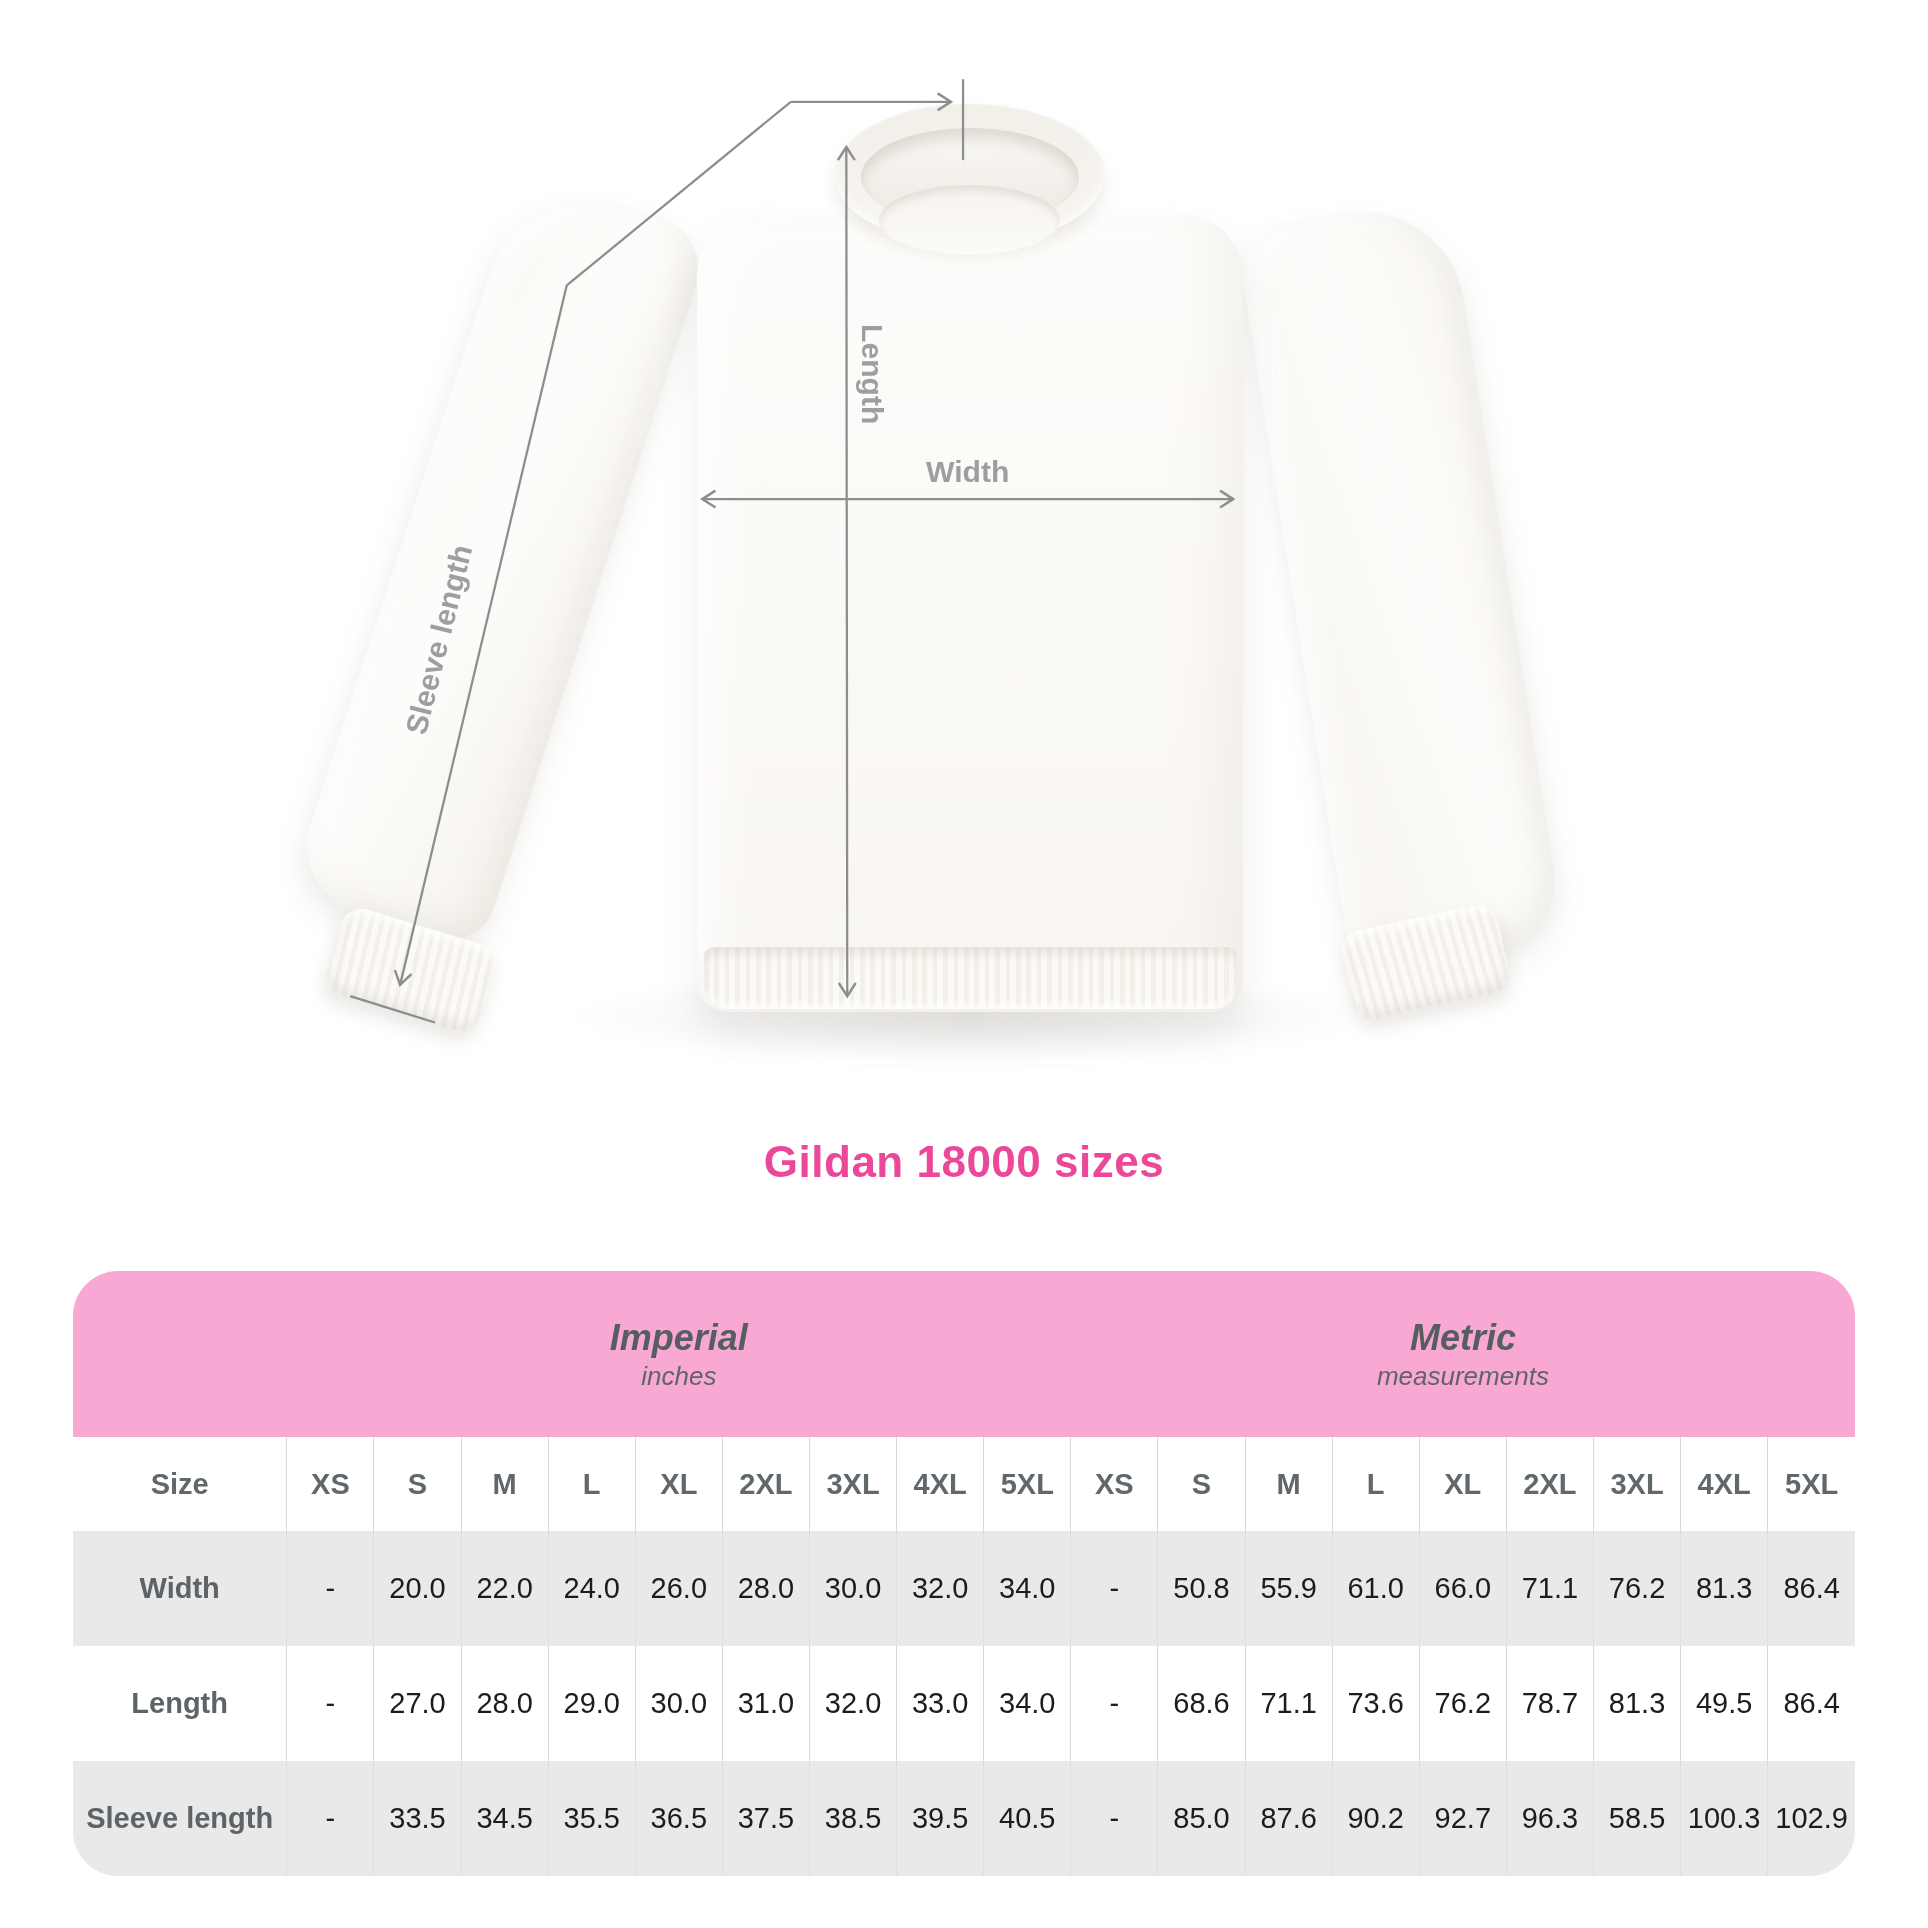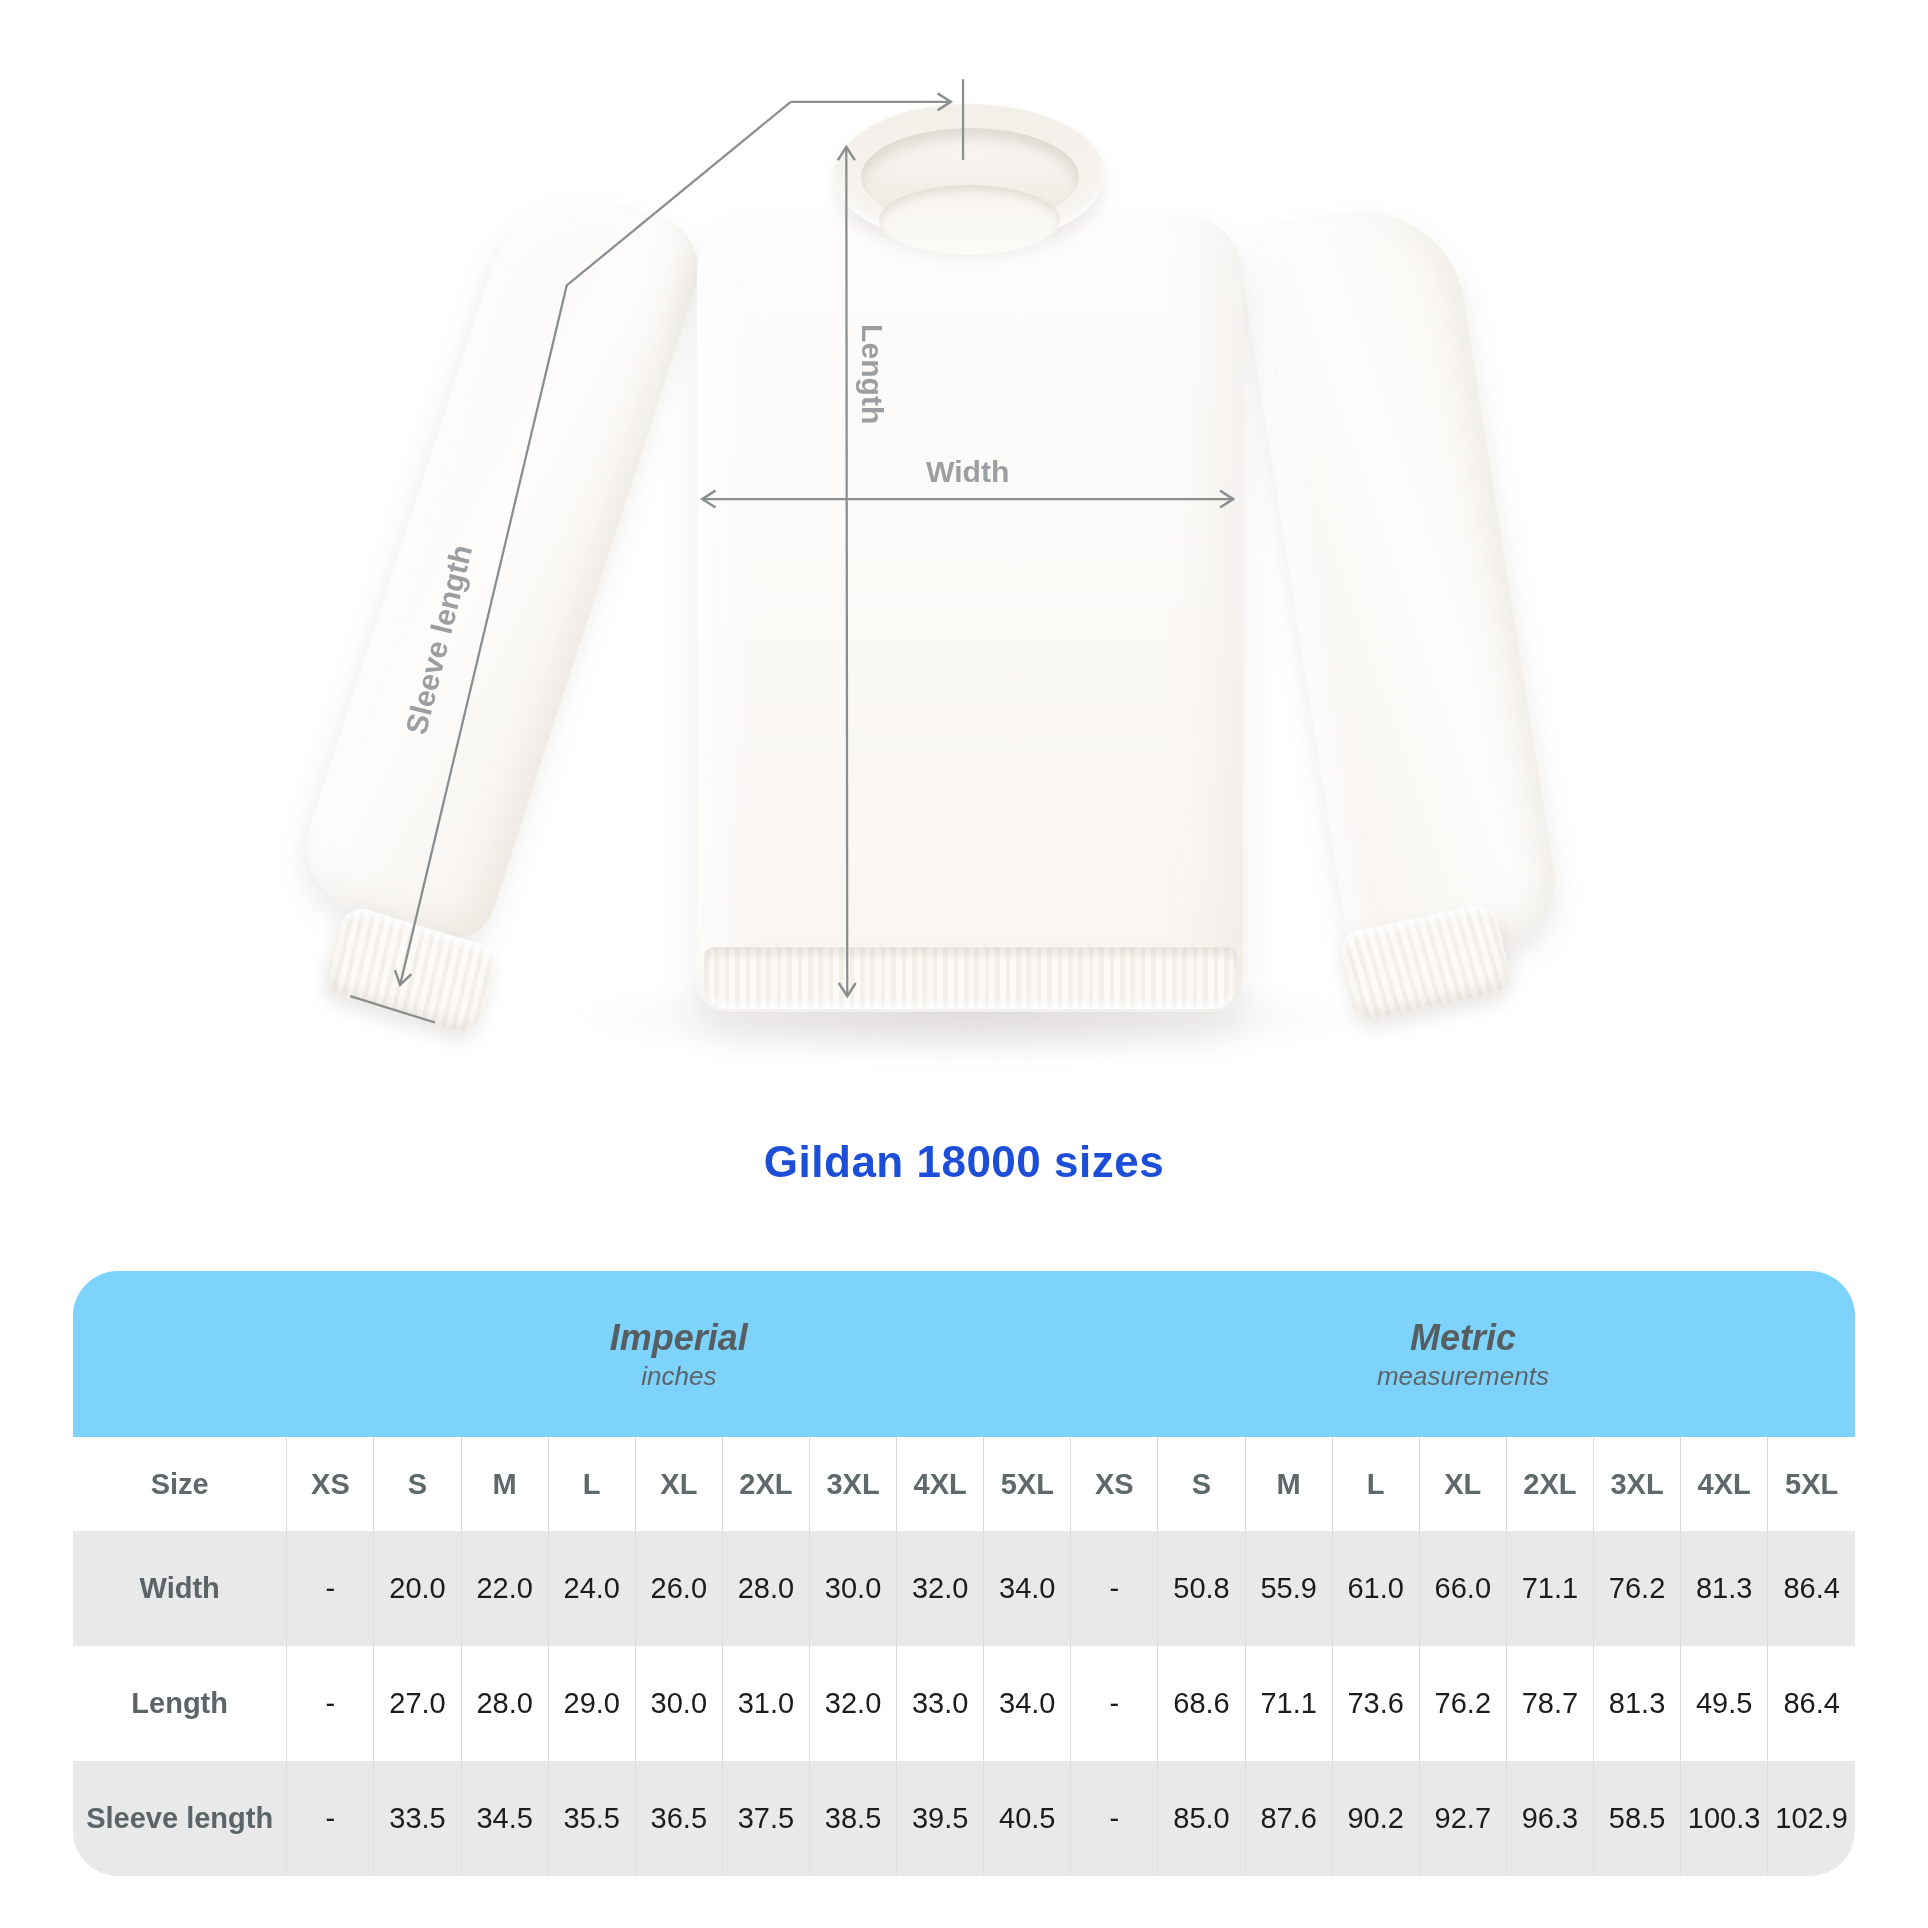--- a/index.html
+++ b/index.html
@@ -53,33 +53,33 @@
     position:absolute;left:879px;top:185px;width:181px;height:70px;border-radius:50%;
     background:linear-gradient(180deg,#f6f3ee,#fcfbf8);
     box-shadow:inset 0 5.6px 7.5px rgba(180,172,160,.28);
   }
   
   svg.anno{position:absolute;left:0;top:0;z-index:10;}
   .anno-label{font-family:"Liberation Sans","DejaVu Sans",sans-serif;font-weight:bold;font-size:32px;fill:#9b9fa1;}
   
   .page-title{
     position:absolute;left:0;top:1137px;width:1928px;text-align:center;
-    font-size:44px;font-weight:bold;color:#1d4ed8;letter-spacing:0.5px;
+    font-size:44px;font-weight:bold;color:#ec4899;letter-spacing:0.5px;
   }
   .page-note{
     position:absolute;left:0;top:1203px;width:1928px;text-align:center;
     font-size:27px;font-style:italic;color:#4e4e4e;
   }
   
   .table-wrap{
     position:absolute;left:73px;top:1271px;width:1782px;border-radius:45px;overflow:hidden;
   }
   table.sizes{width:100%;border-collapse:collapse;table-layout:fixed;}
   table.sizes td,table.sizes th{padding:0;text-align:center;vertical-align:middle;font-weight:normal;}
-  tr.band{height:166px;background:#7dd3fc;}
+  tr.band{height:166px;background:#f9a8d4;}
   tr.band .unit-name{font-size:36px;font-weight:bold;font-style:italic;color:#565e62;}
   tr.band .unit-sub{font-size:26px;font-style:italic;color:#5d6569;margin-top:2px;}
   tr.size-row{height:94px;background:#ffffff;}
   tr.size-row th{font-size:29px;font-weight:bold;color:#60686c;text-align:center;}
   tr.data-row{height:115px;background:#ffffff;}
   tr.data-row.stripe{background:#e9e9e9;}
   tr.data-row th{font-size:29px;font-weight:bold;color:#5c6468;}
   tr.data-row td{font-size:29px;color:#1c1c1c;}
   tr.size-row th + th, tr.data-row td, tr.data-row th + td{border-left:0.9px solid #d8d8d8;}
   tr.data-row.stripe td{border-left:0.9px solid #dfdfdf;}

